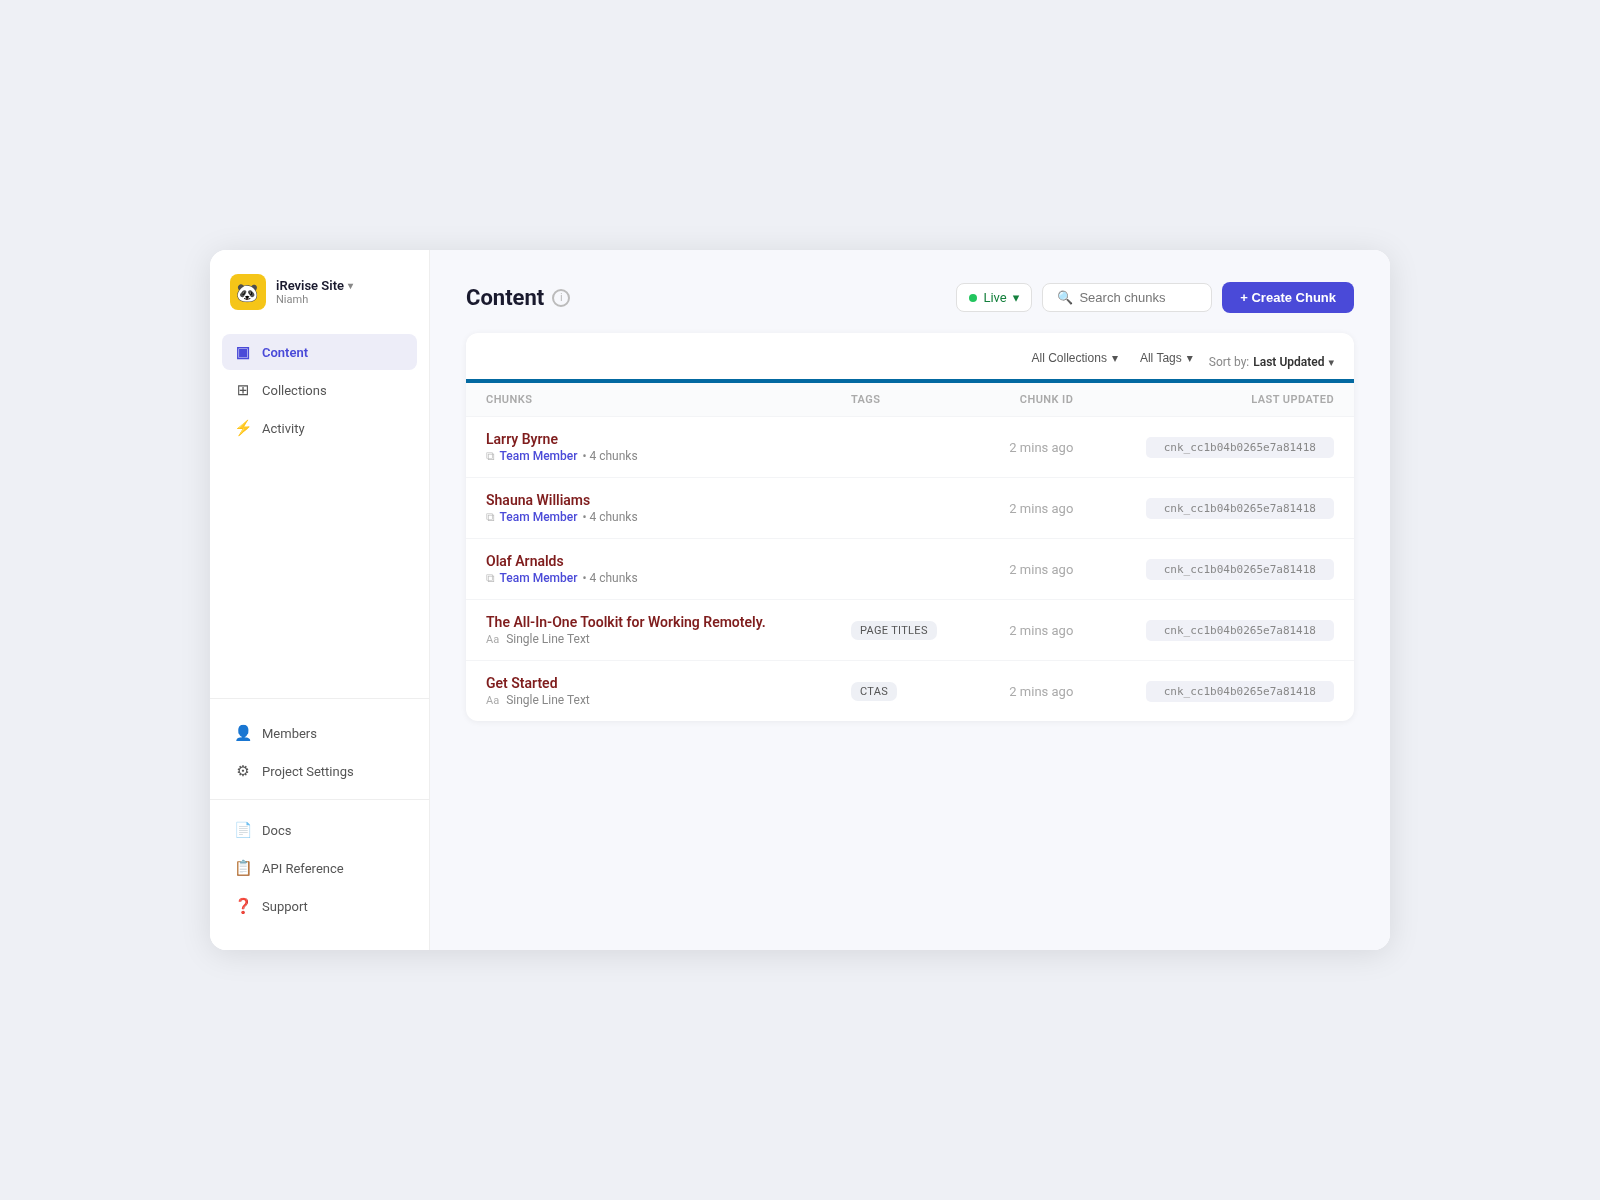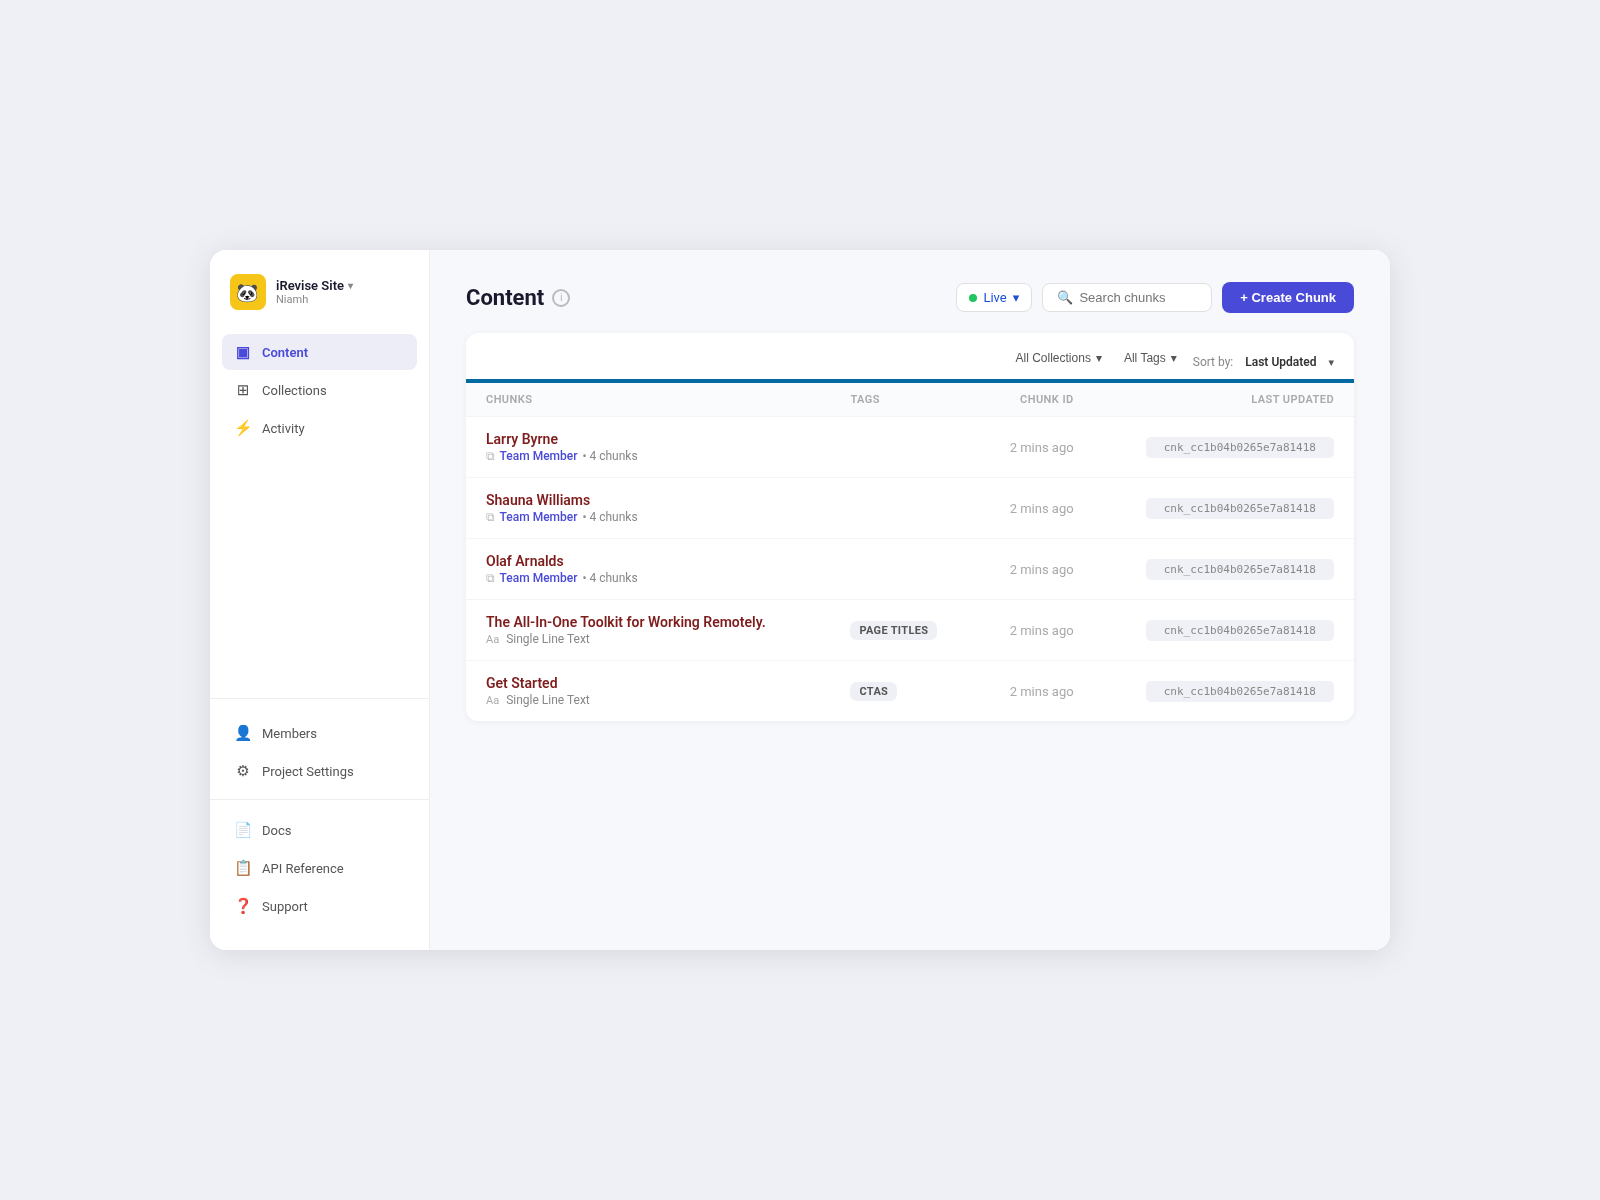--- a/index.html
+++ b/index.html
@@ -153,21 +153,21 @@
     }
     .live-badge {
       display: flex;
       align-items: center;
       gap: 6px;
       background: #fff;
       border: 1px solid #e0e0e0;
       border-radius: 8px;
       padding: 6px 12px;
       font-size: 13px;
-      color: #1d4ed8;
+      color: #15803d;
       cursor: pointer;
     }
     .live-dot {
       width: 8px;
       height: 8px;
       border-radius: 50%;
       background: #22c55e;
     }
     .search-box {
       display: flex;
@@ -278,21 +278,21 @@
       color: #4a4ad8;
       font-weight: 500;
     }
     .tag-badge {
       display: inline-block;
       background: #eef0f5;
       color: #555;
       border-radius: 7px;
       padding: 3px 9px;
       font-size: 11px;
-      font-weight: 700;
+      font-weight: 400;
       letter-spacing: 0.03em;
     }
     .chunk-id {
       font-size: 11px;
       color: #888;
       background: #f0f1f7;
       border-radius: 5px;
       padding: 4px 18px;
       font-family: monospace;
       float: right;
@@ -399,21 +399,21 @@
     <div class="content-card">
       <div class="filter-bar">
         <button class="filter-btn">
           <span>All Collections</span>
           <span>▾</span>
         </button>
         <button class="filter-btn">
           <span>All Tags</span>
           <span>▾</span>
         </button>
-        <div style="display:flex;align-items:center;gap:12px;cursor:pointer;">
+        <div style="display:flex;align-items:center;gap:4px;cursor:pointer;">
           <span class="sort-label">Sort by:</span>
           <span class="sort-value">Last Updated</span>
           <span style="font-size:11px;color:#555;">▾</span>
         </div>
       </div>
 
       <table class="chunks-table">
         <thead>
           <tr>
             <th>CHUNKS</th>

